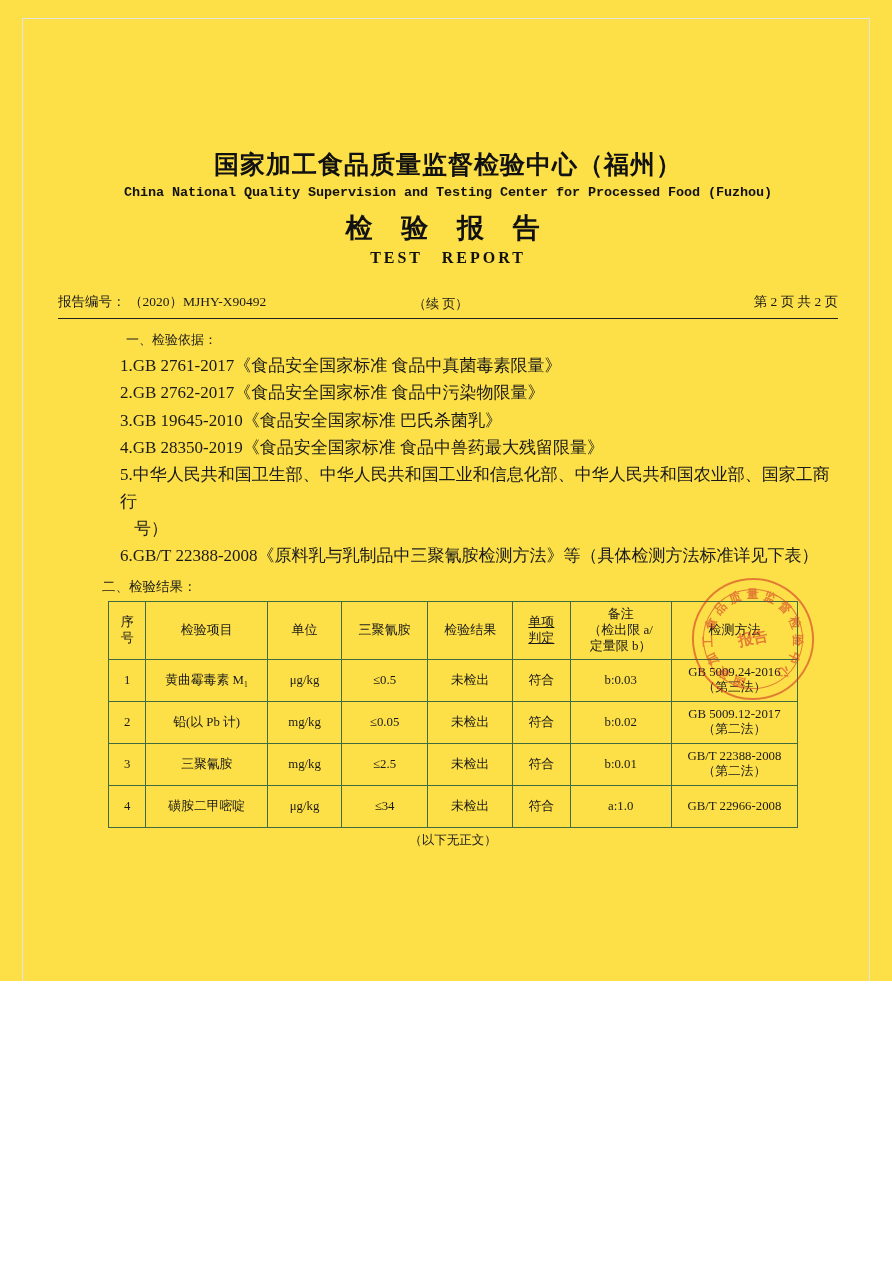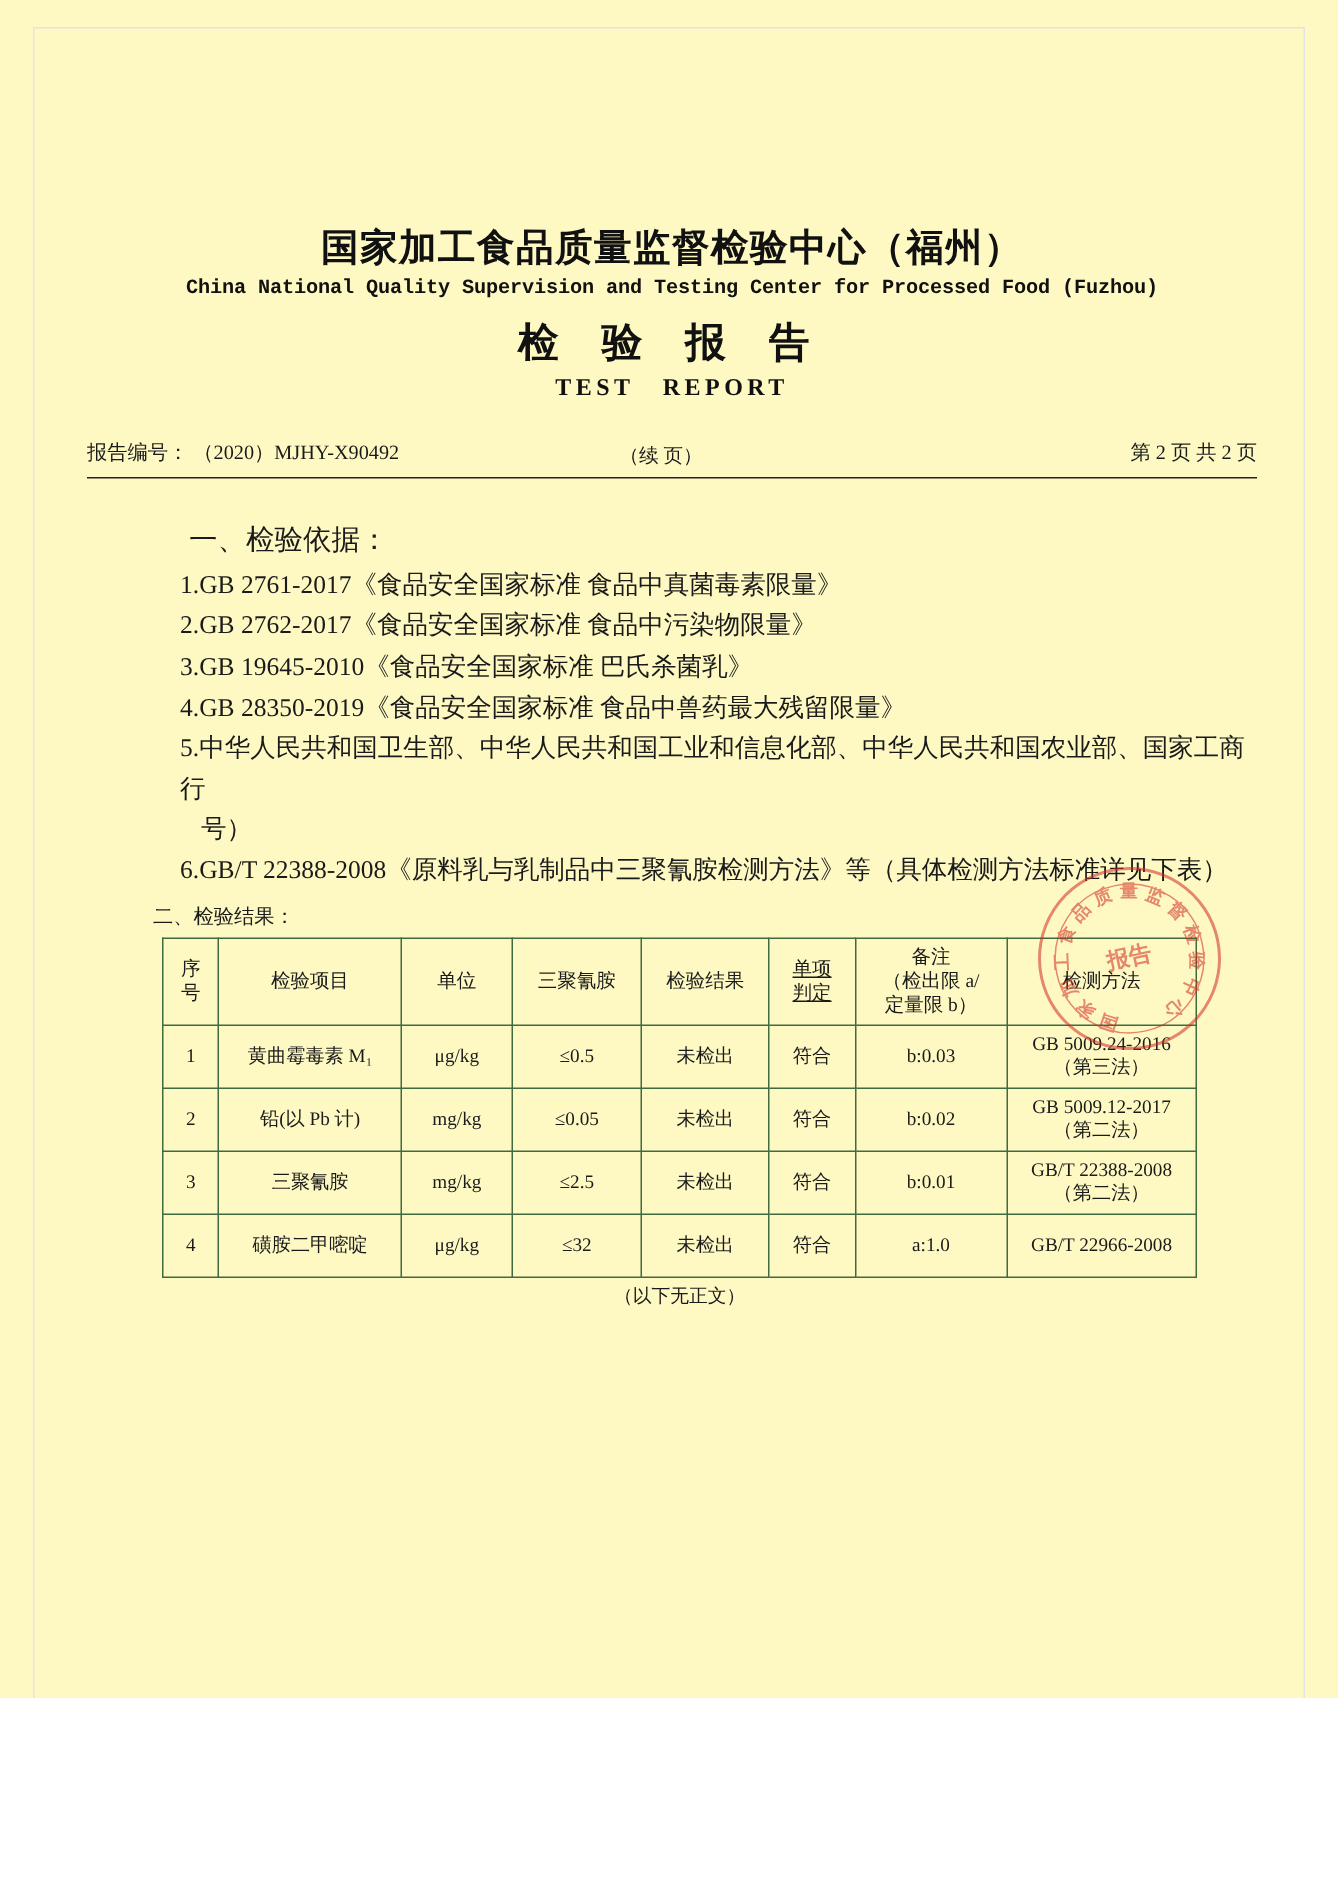--- a/index.html
+++ b/index.html
@@ -7,23 +7,23 @@
     padding: 0;
     background: #ffffff;
   }
   body {
     font-family: "Liberation Serif", "DejaVu Serif", serif;
     color: #1a1a1a;
   }
   .page {
     position: relative;
     width: 892px;
-    height: 1132px;
+    height: 981px;
     margin: 0 auto;
-    background: #fef9c3;
+    background: #fde047;
     overflow: hidden;
   }
   
   .scan-edge {
     position: absolute;
     left: 22px;
     top: 18px;
     width: 848px;
     height: 1224px;
     border: 1px solid #e3e3df;
@@ -96,22 +96,22 @@
     top: 0;
     font-size: 13.5px;
     white-space: nowrap;
   }
   .rule {
     border-bottom: 1.6px solid #222;
     margin-top: 3px;
   }
 
   .section-title {
-    font-size: 19px;
-    margin-top: 28px;
+    font-size: 13px;
+    margin-top: 12px;
     margin-left: 68px;
     font-family: "Liberation Sans", sans-serif;
   }
   .basis-list {
     margin-top: 4px;
     margin-left: 62px;
     font-size: 17px;
     line-height: 1.55;
   }
   .basis-list .li {
@@ -312,21 +312,21 @@
           <td>b:0.01</td>
           <td class="two-line">
             <div>GB/T 22388-2008</div>
             <div>（第二法）</div>
           </td>
         </tr>
         <tr>
           <td>4</td>
           <td>磺胺二甲嘧啶</td>
           <td>μg/kg</td>
-          <td>≤32</td>
+          <td>≤34</td>
           <td>未检出</td>
           <td>符合</td>
           <td>a:1.0</td>
           <td>GB/T 22966-2008</td>
         </tr>
       </tbody>
     </table>
 
     <div class="tail-note">（以下无正文）</div>
   </div>

